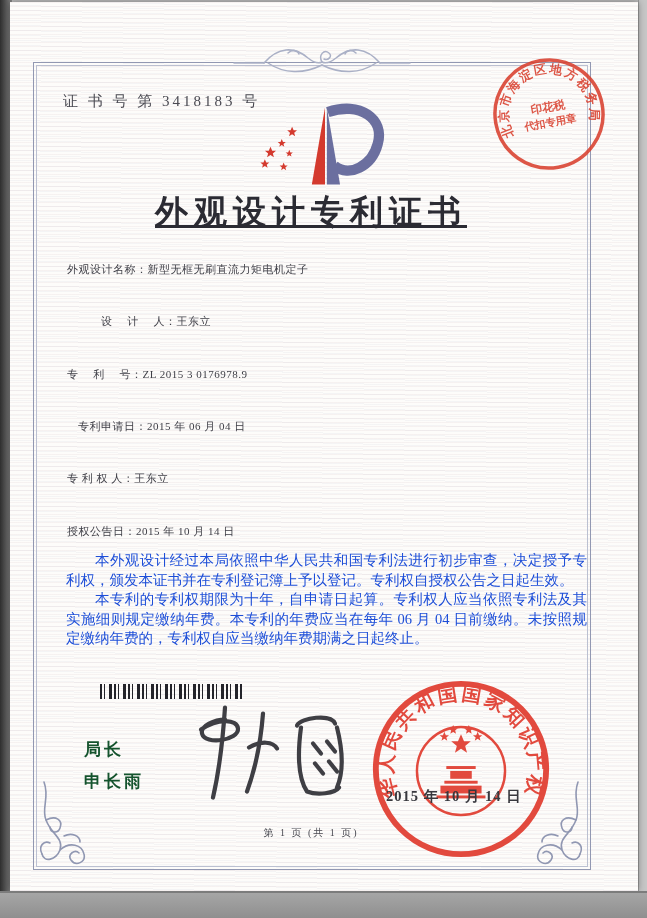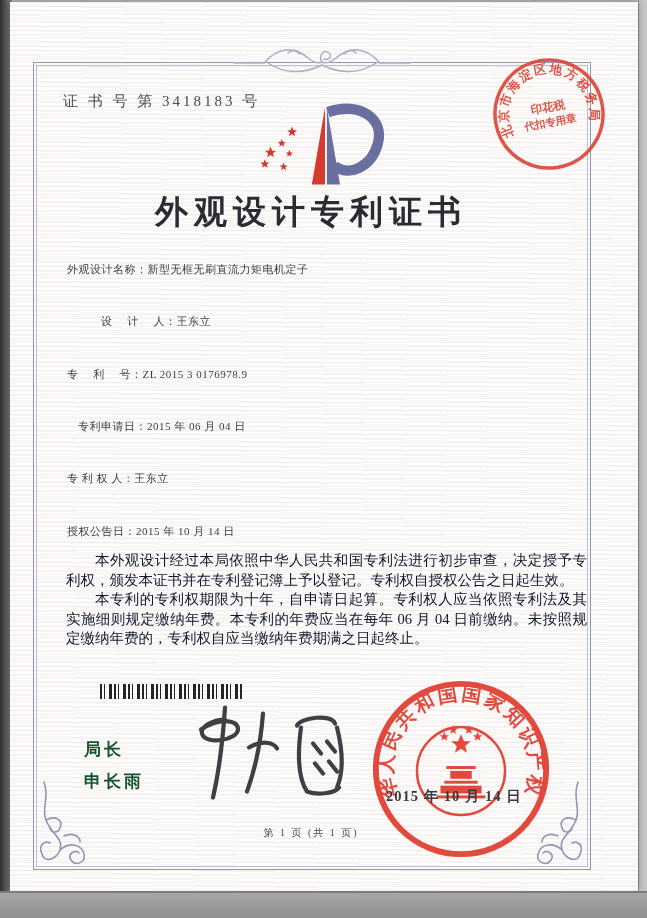--- a/index.html
+++ b/index.html
@@ -35,28 +35,28 @@
   .frame-inner{position:absolute;inset:2px;border:1px solid #bbc0d1;}
 
   .deco{position:absolute;z-index:4;}
 
   .cert-number{position:absolute;left:63px;top:92px;font-size:15px;
     letter-spacing:3px;color:#4a4a52;z-index:5;}
 
   .logo{position:absolute;left:252px;top:100px;width:146px;height:94px;z-index:5;}
 
   .title{position:absolute;left:33px;top:190px;width:556px;text-align:center;
-    font-size:33px;letter-spacing:6px;color:#2b2b33;font-weight:600;z-index:5;}
+    font-size:33px;letter-spacing:6px;color:#2b2b33;font-weight:600;z-index:5;text-decoration:underline;}
 
   .field{position:absolute;left:67px;font-size:11px;letter-spacing:.5px;
     color:#3e3e46;z-index:5;white-space:nowrap;}
   .f0{top:262px;} .f1{top:314px;margin-left:34px;} .f2{top:367px;} .f3{top:419px;margin-left:11px;} .f4{top:471px;} .f5{top:524px;}
 
   .body-text{position:absolute;left:66px;top:551px;width:521px;z-index:5;
-    font-size:14.5px;line-height:19.5px;color:#0f172a;text-align:justify;}
+    font-size:14.5px;line-height:19.5px;color:#1d4ed8;text-align:justify;}
   .body-text p{margin:0;text-indent:2em;}
 
   .barcode{position:absolute;left:100px;top:684px;width:144px;height:15px;z-index:5;
     background-image:repeating-linear-gradient(90deg,
       #24242a 0,#24242a 2px,transparent 2px,transparent 4px,
       #24242a 4px,#24242a 5px,transparent 5px,transparent 9px,
       #24242a 9px,#24242a 12px,transparent 12px,transparent 14px);}
 
   .signer{position:absolute;left:84px;top:738px;z-index:5;color:#14532d;
     font-size:17px;letter-spacing:3px;font-weight:600;}

